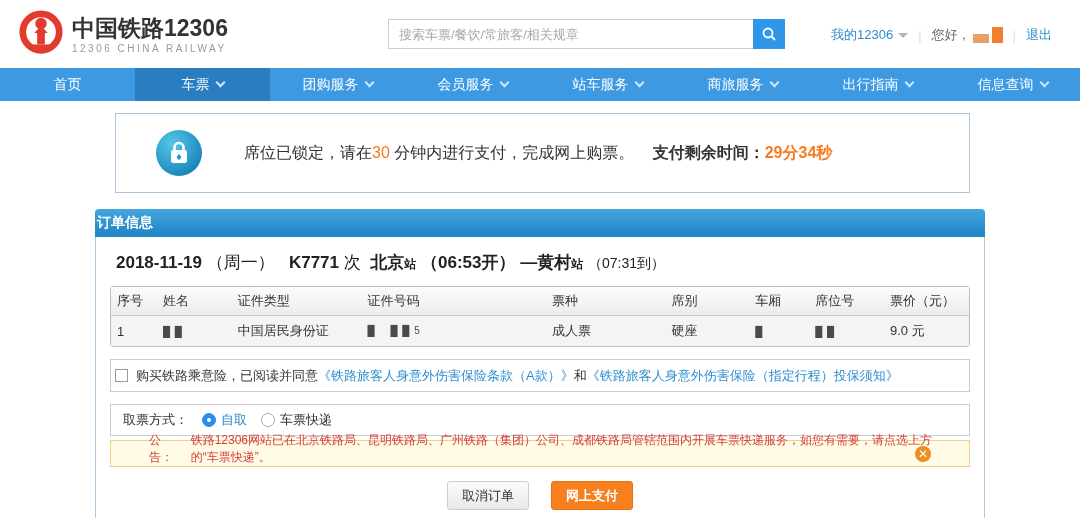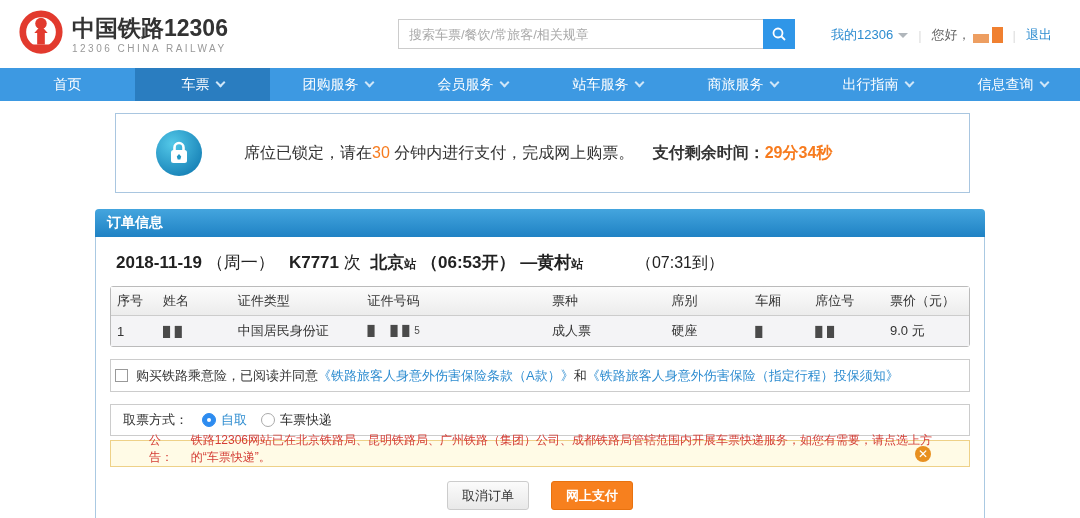--- a/index.html
+++ b/index.html
@@ -6,21 +6,21 @@
   html,body { width:1080px; height:518px; overflow:hidden; background:#fff;
     font-family:"Liberation Sans","DejaVu Sans",sans-serif; }
 
   
   .topbar { height:68px; background:#fff; position:relative; }
   .logo-wrap { position:absolute; left:18px; top:10px; display:flex; align-items:center; }
   .logo-icon { width:46px; height:48px; }
   .logo-text { margin-left:8px; }
   .logo-title { font-size:23px; font-weight:bold; color:#333; line-height:26px; }
   .logo-sub { font-size:10px; color:#999; letter-spacing:2.5px; margin-top:2px; }
-  .search-wrap { position:absolute; left:366px; top:19px; display:flex;padding-left:32px; }
+  .search-wrap { position:absolute; left:356px; top:19px; display:flex;padding-left:32px; }
   .search-input { width:365px; height:30px; border:1px solid #ccc; border-right:none;
     padding:0 10px; font-size:13px; color:#333; outline:none; }
   .search-input::placeholder { color:#a9a9a9; }
   .search-btn { width:32px; height:30px; background:#2f96e8; border:none; cursor:pointer;
     display:flex; align-items:center; justify-content:center; }
   .user-links { position:absolute; right:28px; top:26px; display:flex; align-items:center;
     font-size:13px; color:#666; }
   .link-blue { color:#2d8cd0; text-decoration:none; cursor:pointer; }
   .caret-down { width:0; height:0; border-left:5px solid transparent; border-right:5px solid transparent;
     border-top:5px solid #b0b6bb; display:inline-block; margin-left:5px; }
@@ -46,26 +46,26 @@
     display:flex; align-items:center; justify-content:center; flex-shrink:0; }
   .notice-text { margin-left:42px; font-size:16px; color:#333; }
   .orange { color:#f77b1e; }
   .orange-b { color:#f77b1e; font-weight:bold; }
   .countdown-label { font-weight:bold; margin-left:14px; }
 
   
   .panel { width:890px; margin:10px 0 0 95px; }
   .panel-head { height:28px; border-radius:4px 4px 0 0;
     background:linear-gradient(#44a5de, #1f82c4); display:flex; align-items:center; }
-  .panel-head span { color:#fff; font-size:14px; font-weight:bold; margin-left:12px; }
+  .panel-head span { color:#fff; font-size:14px; font-weight:bold; margin-left:2px; }
   .panel-body { border:1px solid #aac9e2; border-top:none; background:#fff; padding-bottom:6px; }
 
   .train-line { padding:14px 20px 10px; font-size:17px; color:#222; font-weight:bold; }
   .train-line .reg { font-weight:normal; }
-  .train-line .sm { font-size:16px; font-weight:normal;margin-left:48px; }
+  .train-line .sm { font-size:14px; font-weight:normal; }
   .train-line .smb { font-size:12px; }
 
   table.ptable { width:860px; margin:2px 14px 0; border-collapse:separate; border-spacing:0;
     border:1px solid #bbb; border-radius:3px; font-size:13px; color:#333; }
   .ptable th { background:linear-gradient(#fcfcfc,#ececec); font-weight:normal; text-align:left;
     height:29px; padding:0 6px; border-bottom:1px solid #ccc; white-space:nowrap; }
   .ptable td { height:30px; padding:0 6px; background:#f4f4f6; white-space:nowrap; }
   .redact { color:#4a4a4a; font-size:10px; letter-spacing:1px; }
 
   .ins-box { width:860px; margin:12px 14px 0; border:1px solid #ccc; height:33px;

